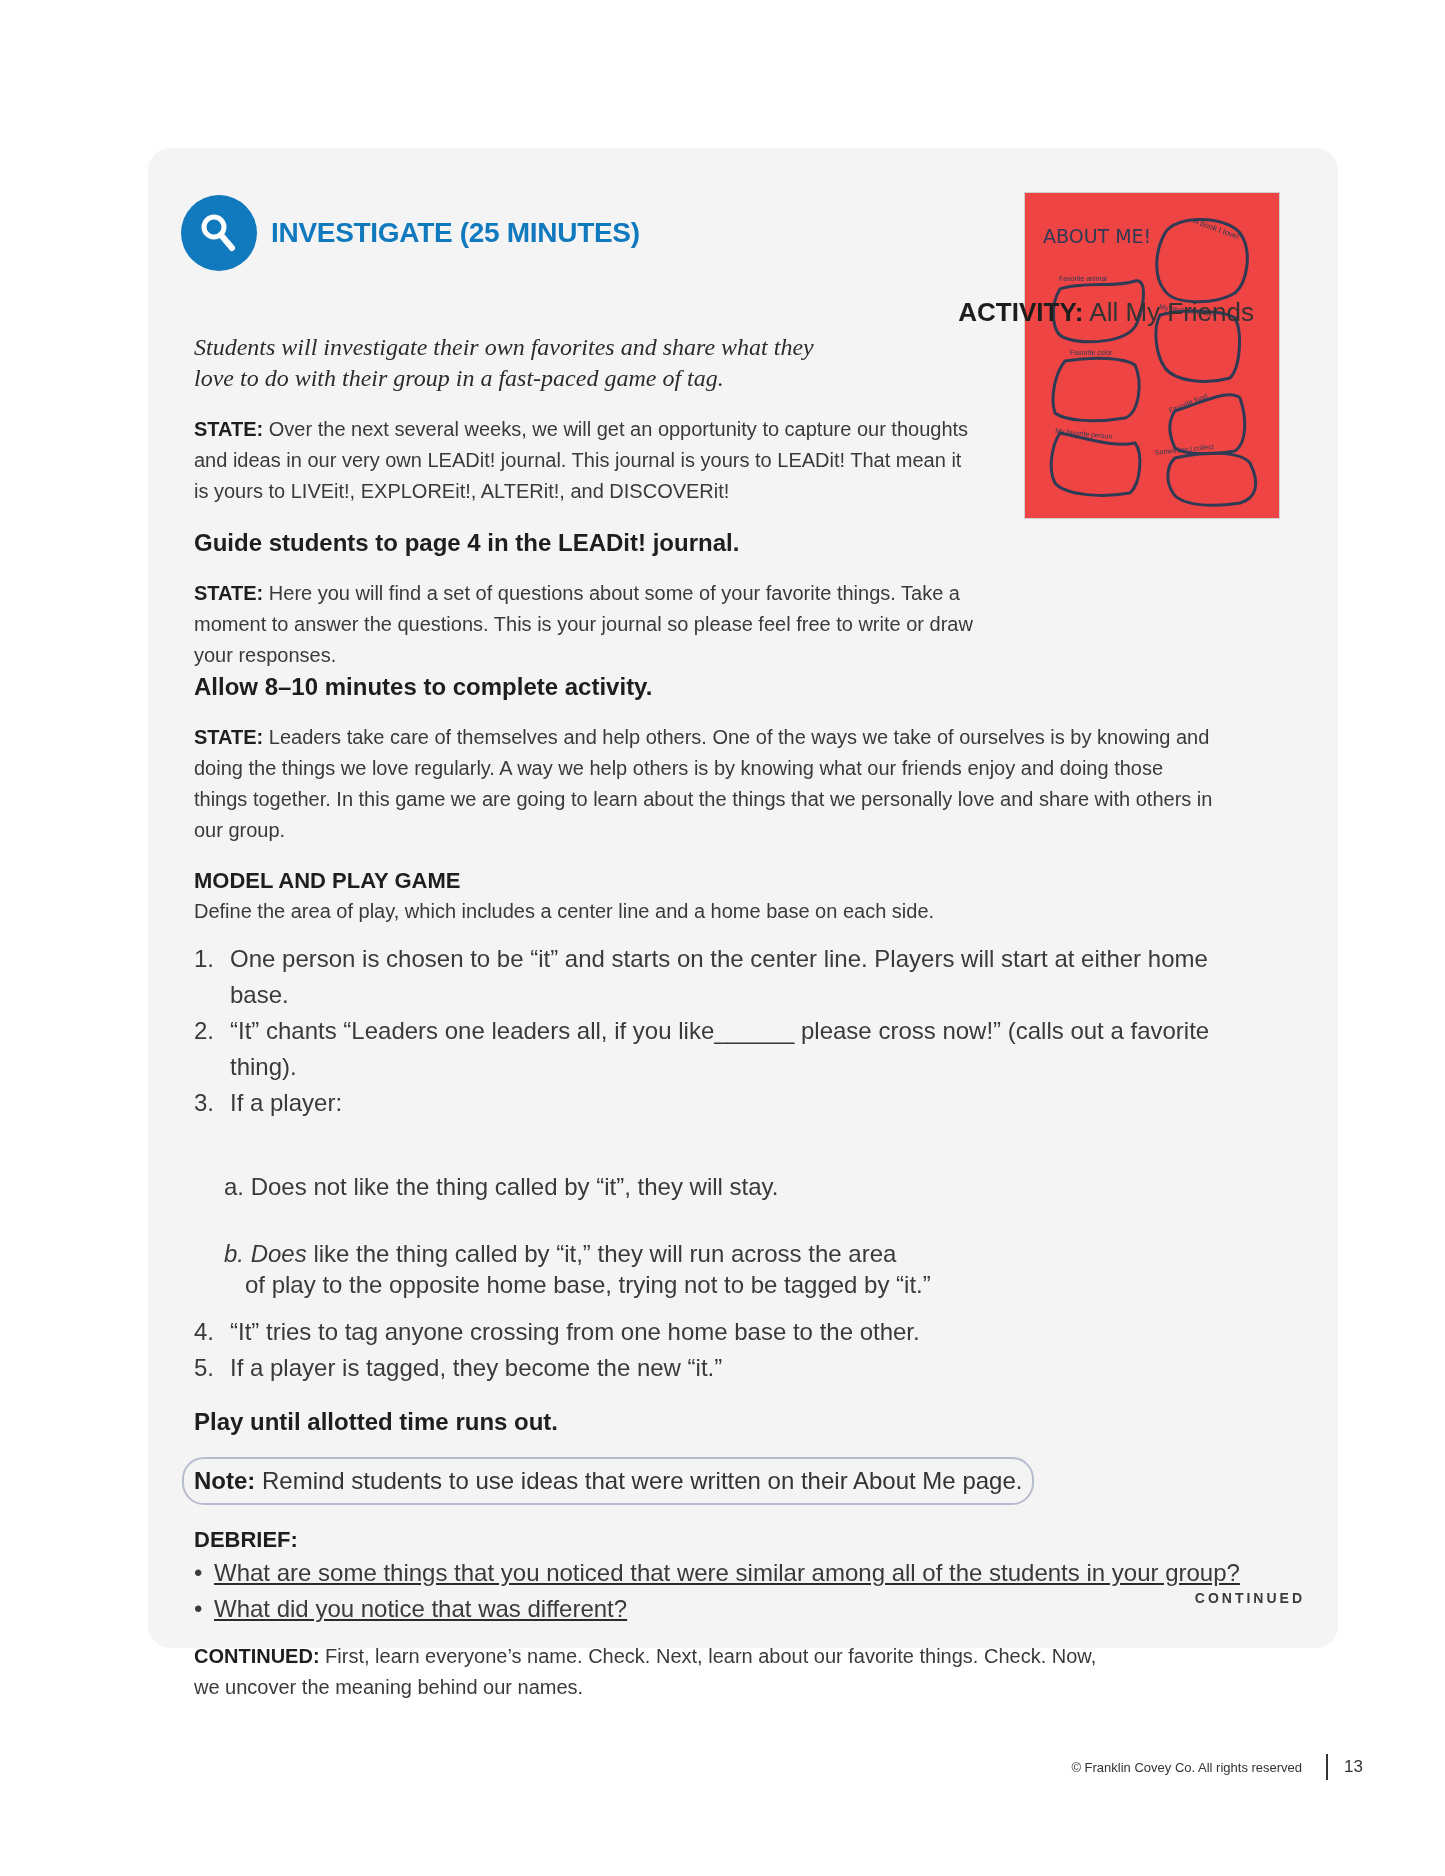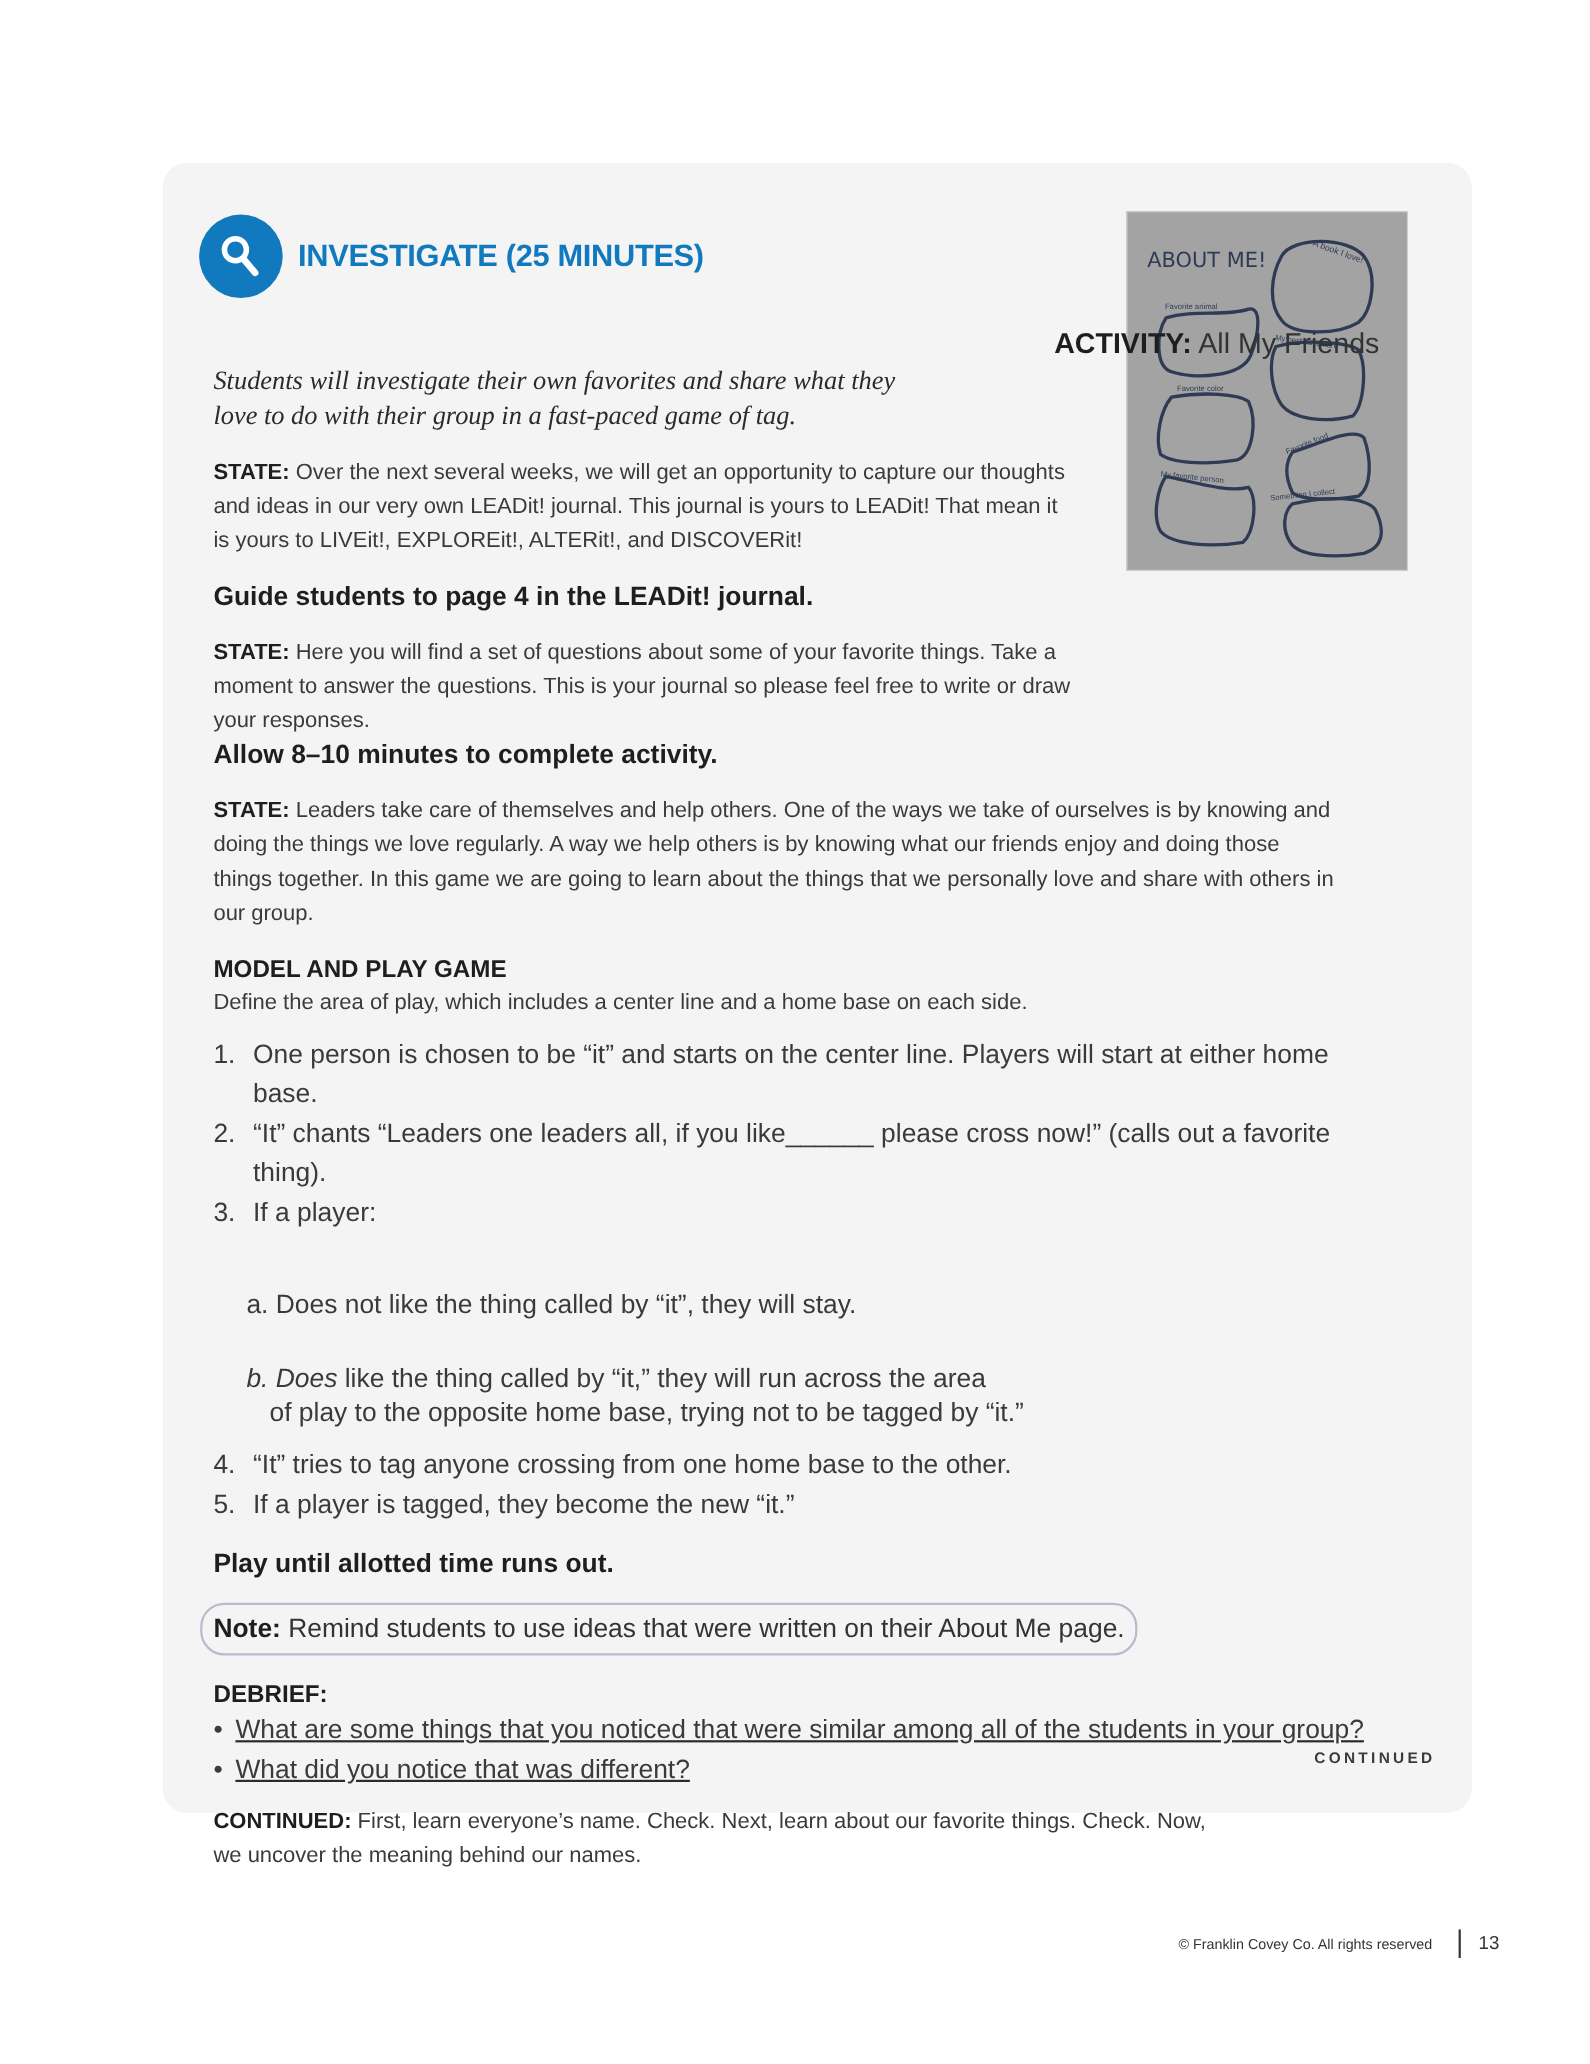--- a/index.html
+++ b/index.html
@@ -47,21 +47,21 @@
   .note b { color:#1e1e1e; }
   .bullets { list-style:none; margin:0; padding:0;text-decoration:underline; }
   .bullets li { font-size:24px; line-height:36px; color:#3a3a3a; }
   .bullets li .dot { display:inline-block; width:20px; }
   .continued {
     position:absolute; right:140px; top:1590px; font-size:14px; font-weight:bold;
     letter-spacing:3px; color:#3a3a3a;
   }
   .journal {
     position:absolute; left:1024px; top:192px; width:254px; height:325px;
-    background:#a3a3a3; border:1px solid #cfcfcf;
+    background:#ef4444; border:1px solid #cfcfcf;
   }
   .footer { position:absolute; top:1754px; right:82px; display:flex; align-items:center;text-align:right; }
   .footer .copy { font-size:13px; color:#333; }
   .footer .sep { width:2px; height:26px; background:#333; margin:0 16px 0 24px; }
   .footer .page { font-size:17px; color:#333; }
 </style>
 </head>
 <body>
 
 <div class="panel"></div>

